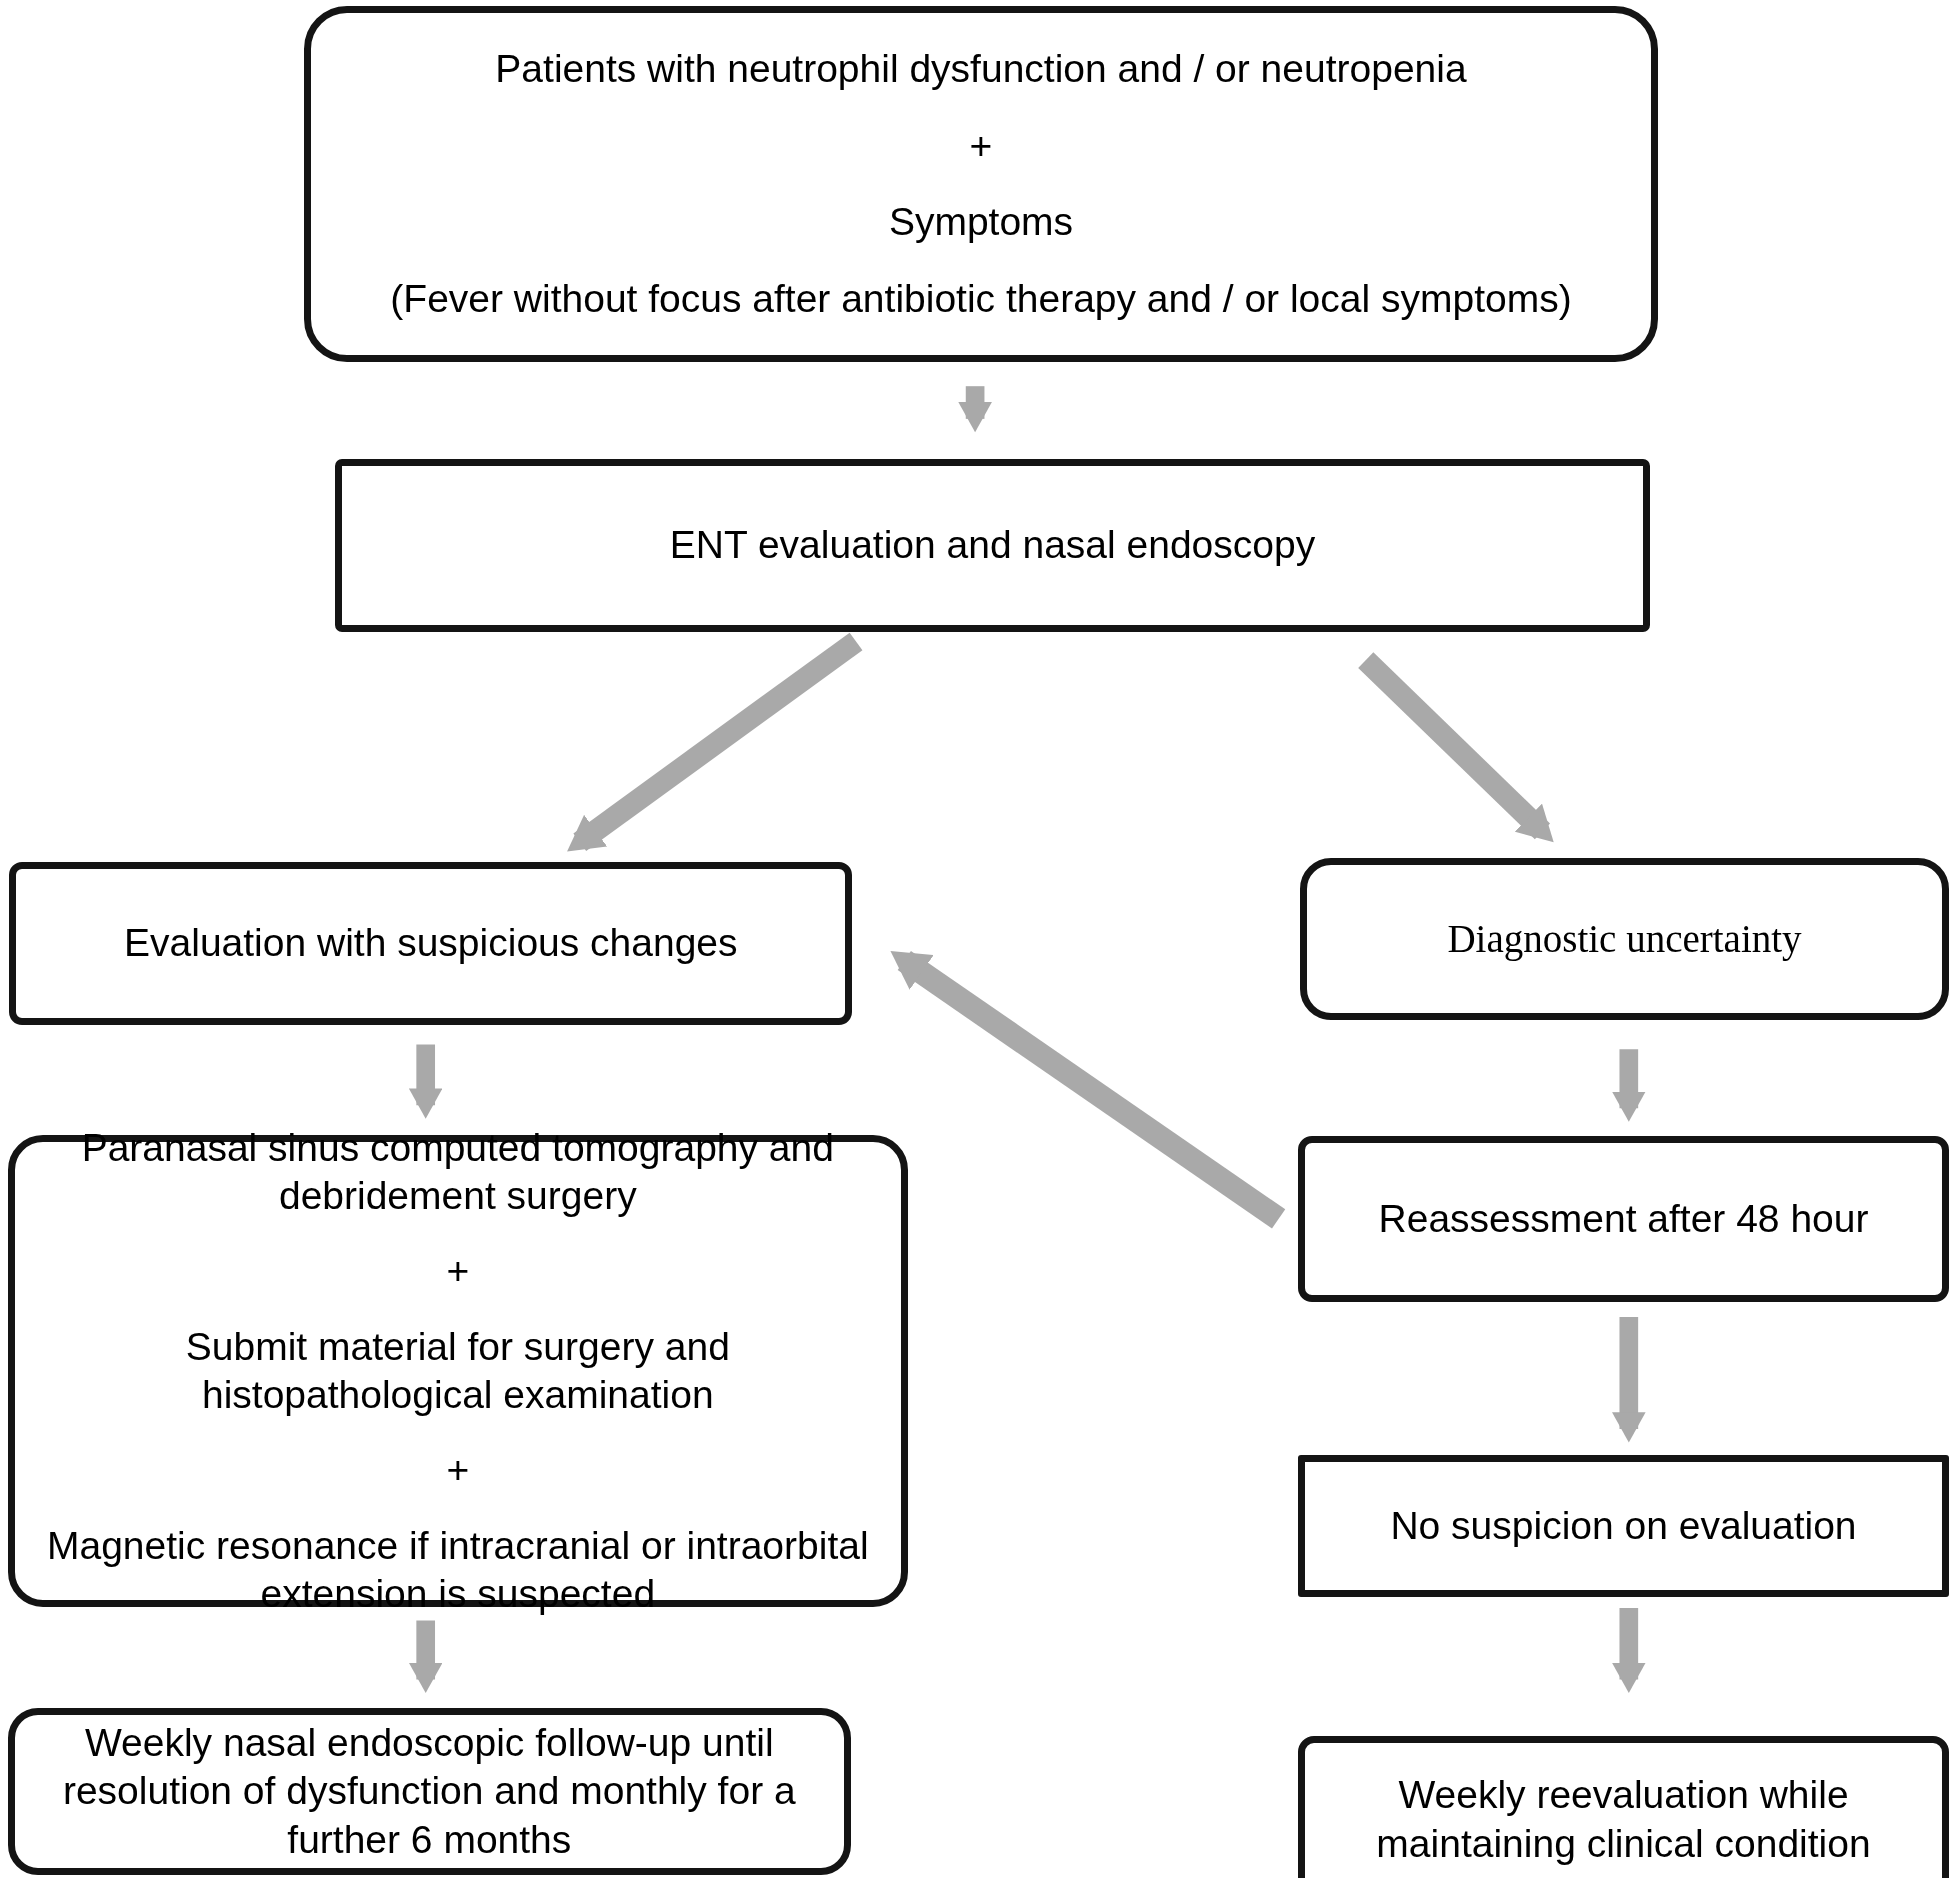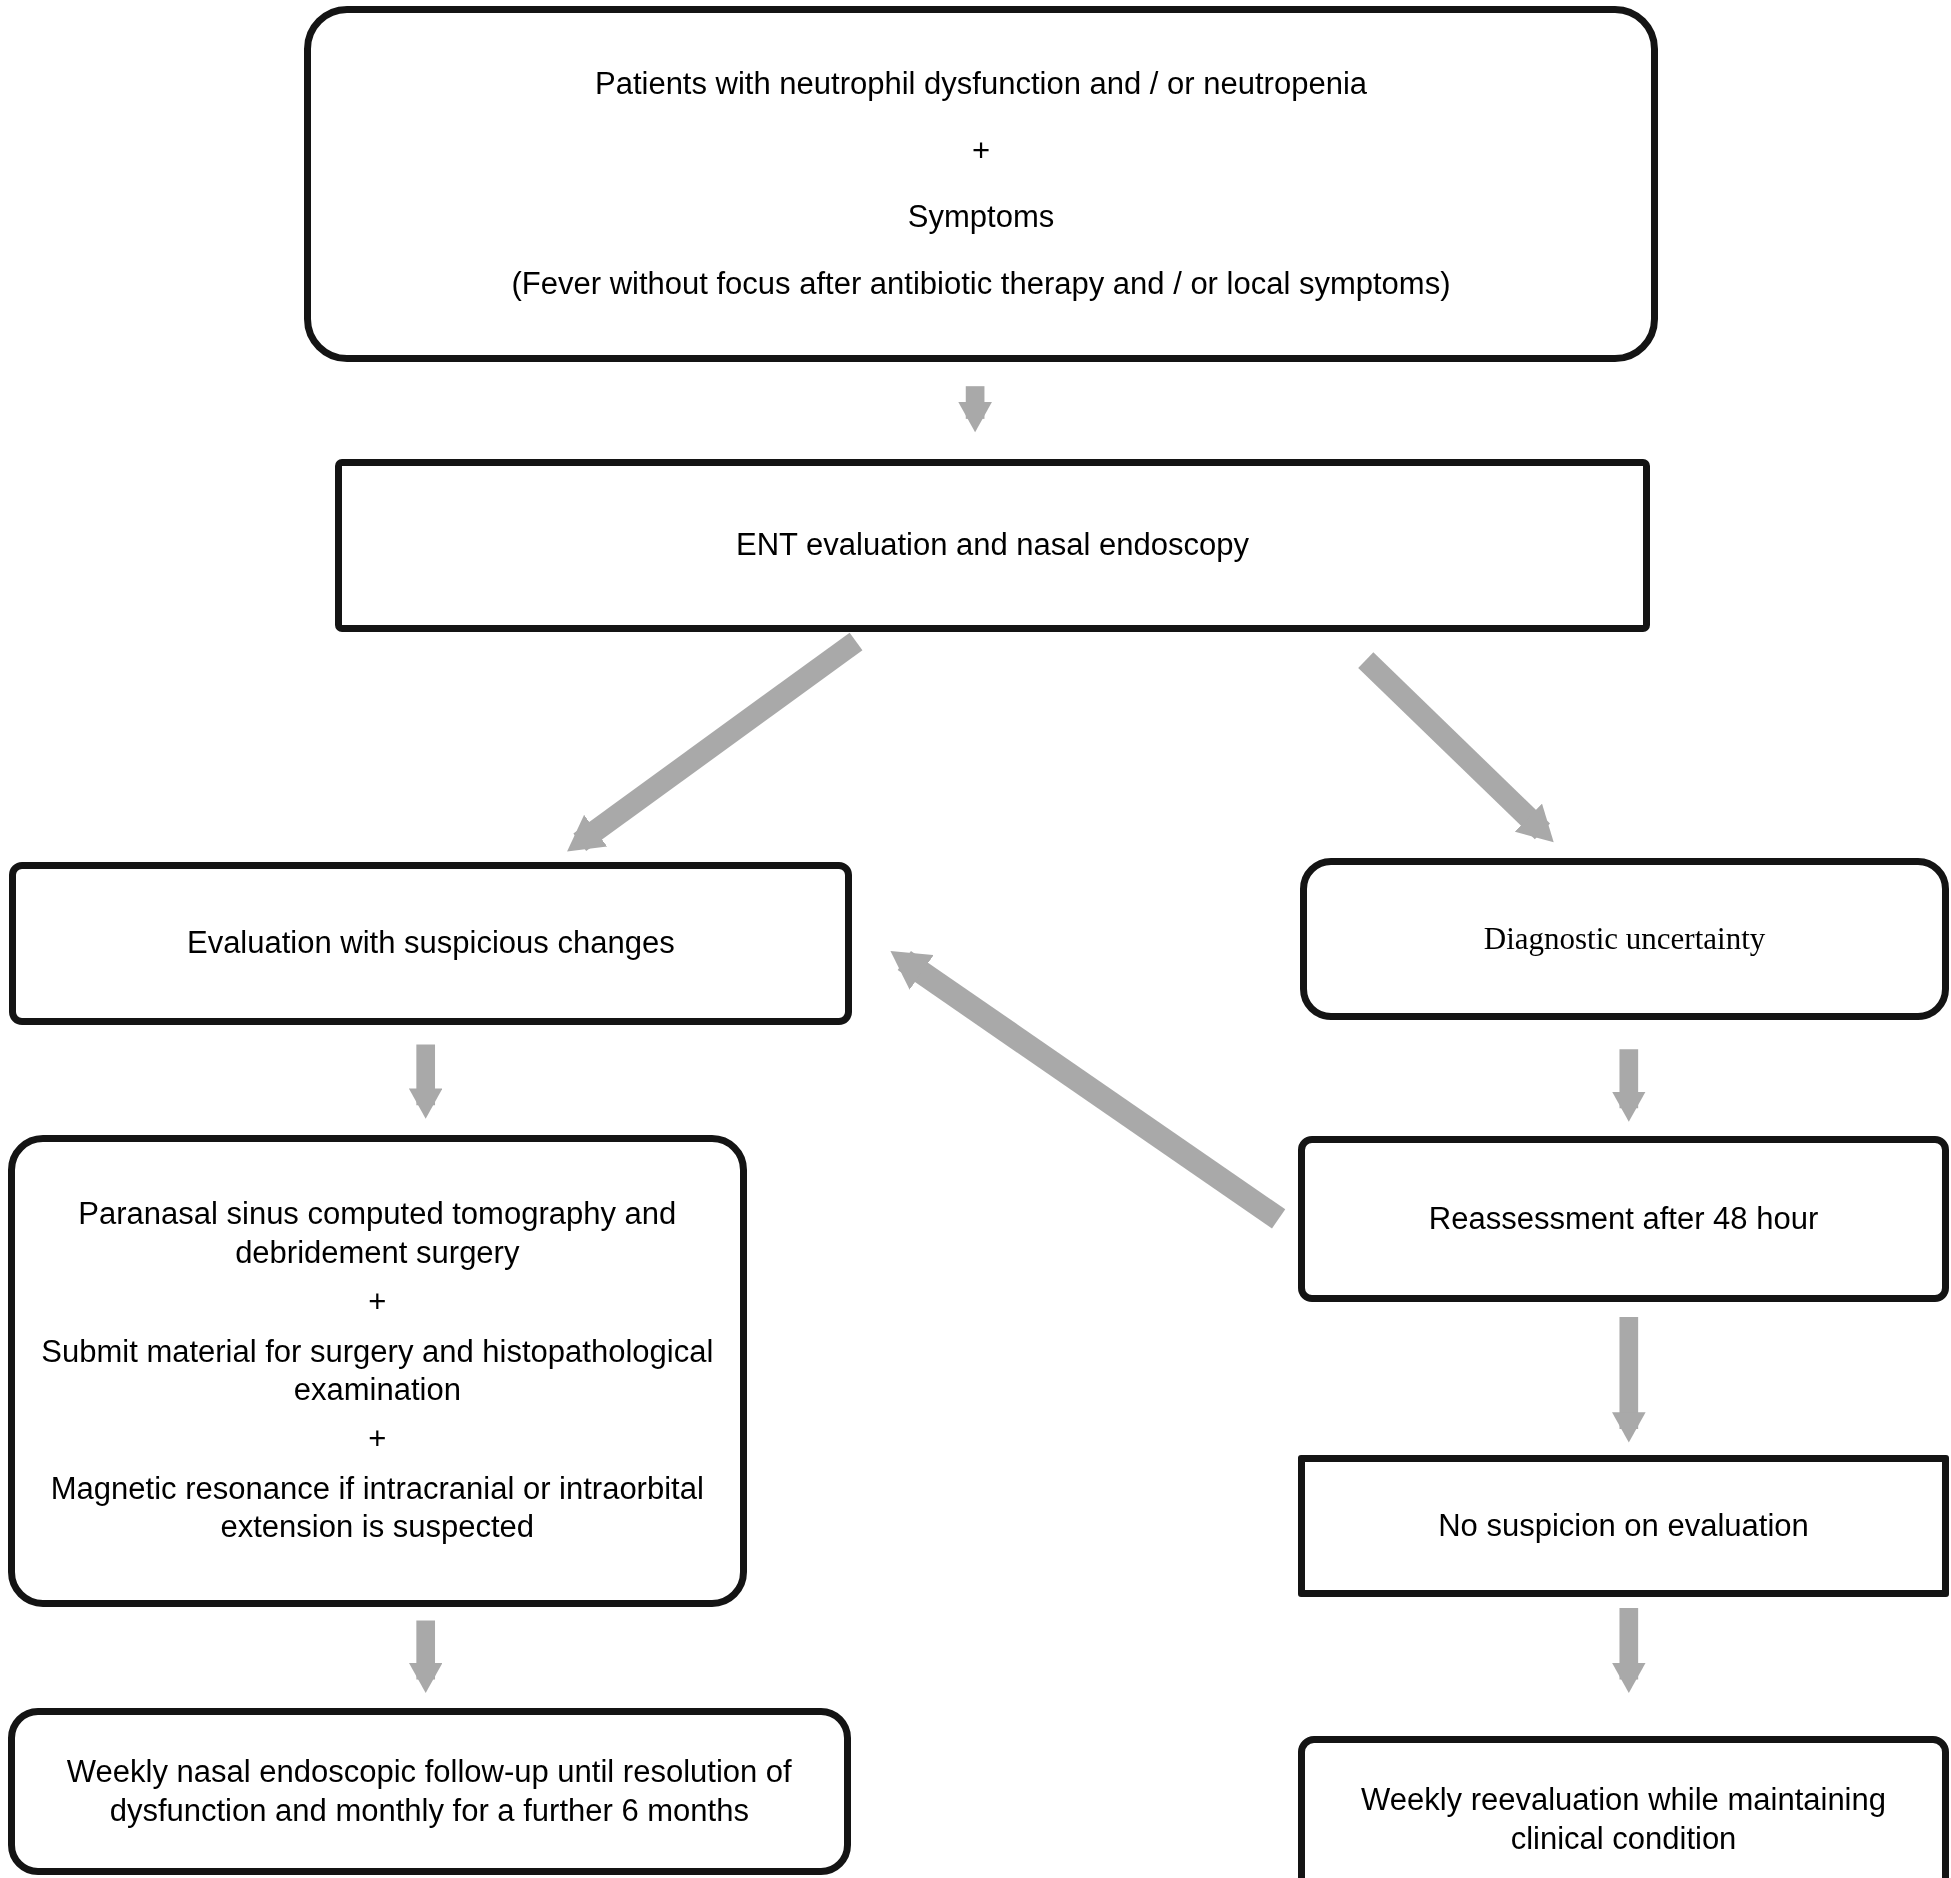--- a/index.html
+++ b/index.html
@@ -21,28 +21,28 @@
   .node{
     position:absolute;
     box-sizing:border-box;
     background:var(--bg);
     border:7.8px solid var(--border);
     display:flex;
     flex-direction:column;
     align-items:center;
     justify-content:center;
     text-align:center;
-    font-size:31px;
+    font-size:39px;
     line-height:1.24;
   }
   #n-patients{left:304px;top:6.2px;width:1354px;height:356px;border-radius:43px;row-gap:28px;padding:0 15.6px;}
   #n-ent{left:335px;top:459px;width:1315px;height:173px;border-radius:7px;}
   #n-suspicious{left:9.3px;top:862px;width:843px;height:163px;border-radius:13px;}
   #n-uncertainty{left:1300px;top:858px;width:649px;height:162px;border-radius:31px;font-family:Liberation Serif, serif;}
-  #n-workup{left:7.8px;top:1135px;width:739px;height:472px;border-radius:35px;row-gap:11px;padding:0 22px;}
+  #n-workup{left:7.8px;top:1135px;width:900px;height:472px;border-radius:35px;row-gap:27px;padding:0 22px;}
   #n-reassessment{left:1298px;top:1136px;width:651px;height:166px;border-radius:14px;}
   #n-no-suspicion{left:1298px;top:1455px;width:651px;height:142px;border-radius:3px;}
   #n-weekly-endoscopic{left:7.8px;top:1708px;width:843px;height:167px;border-radius:30px;padding:8px 11px;}
   #n-weekly-reevaluation{left:1298px;top:1708px;width:651px;height:167px;border-radius:16px;padding:0 29px;margin-top:28px;}
   .item{display:block;}
 </style>
 </head>
 <body>
 
 <div class="canvas">

